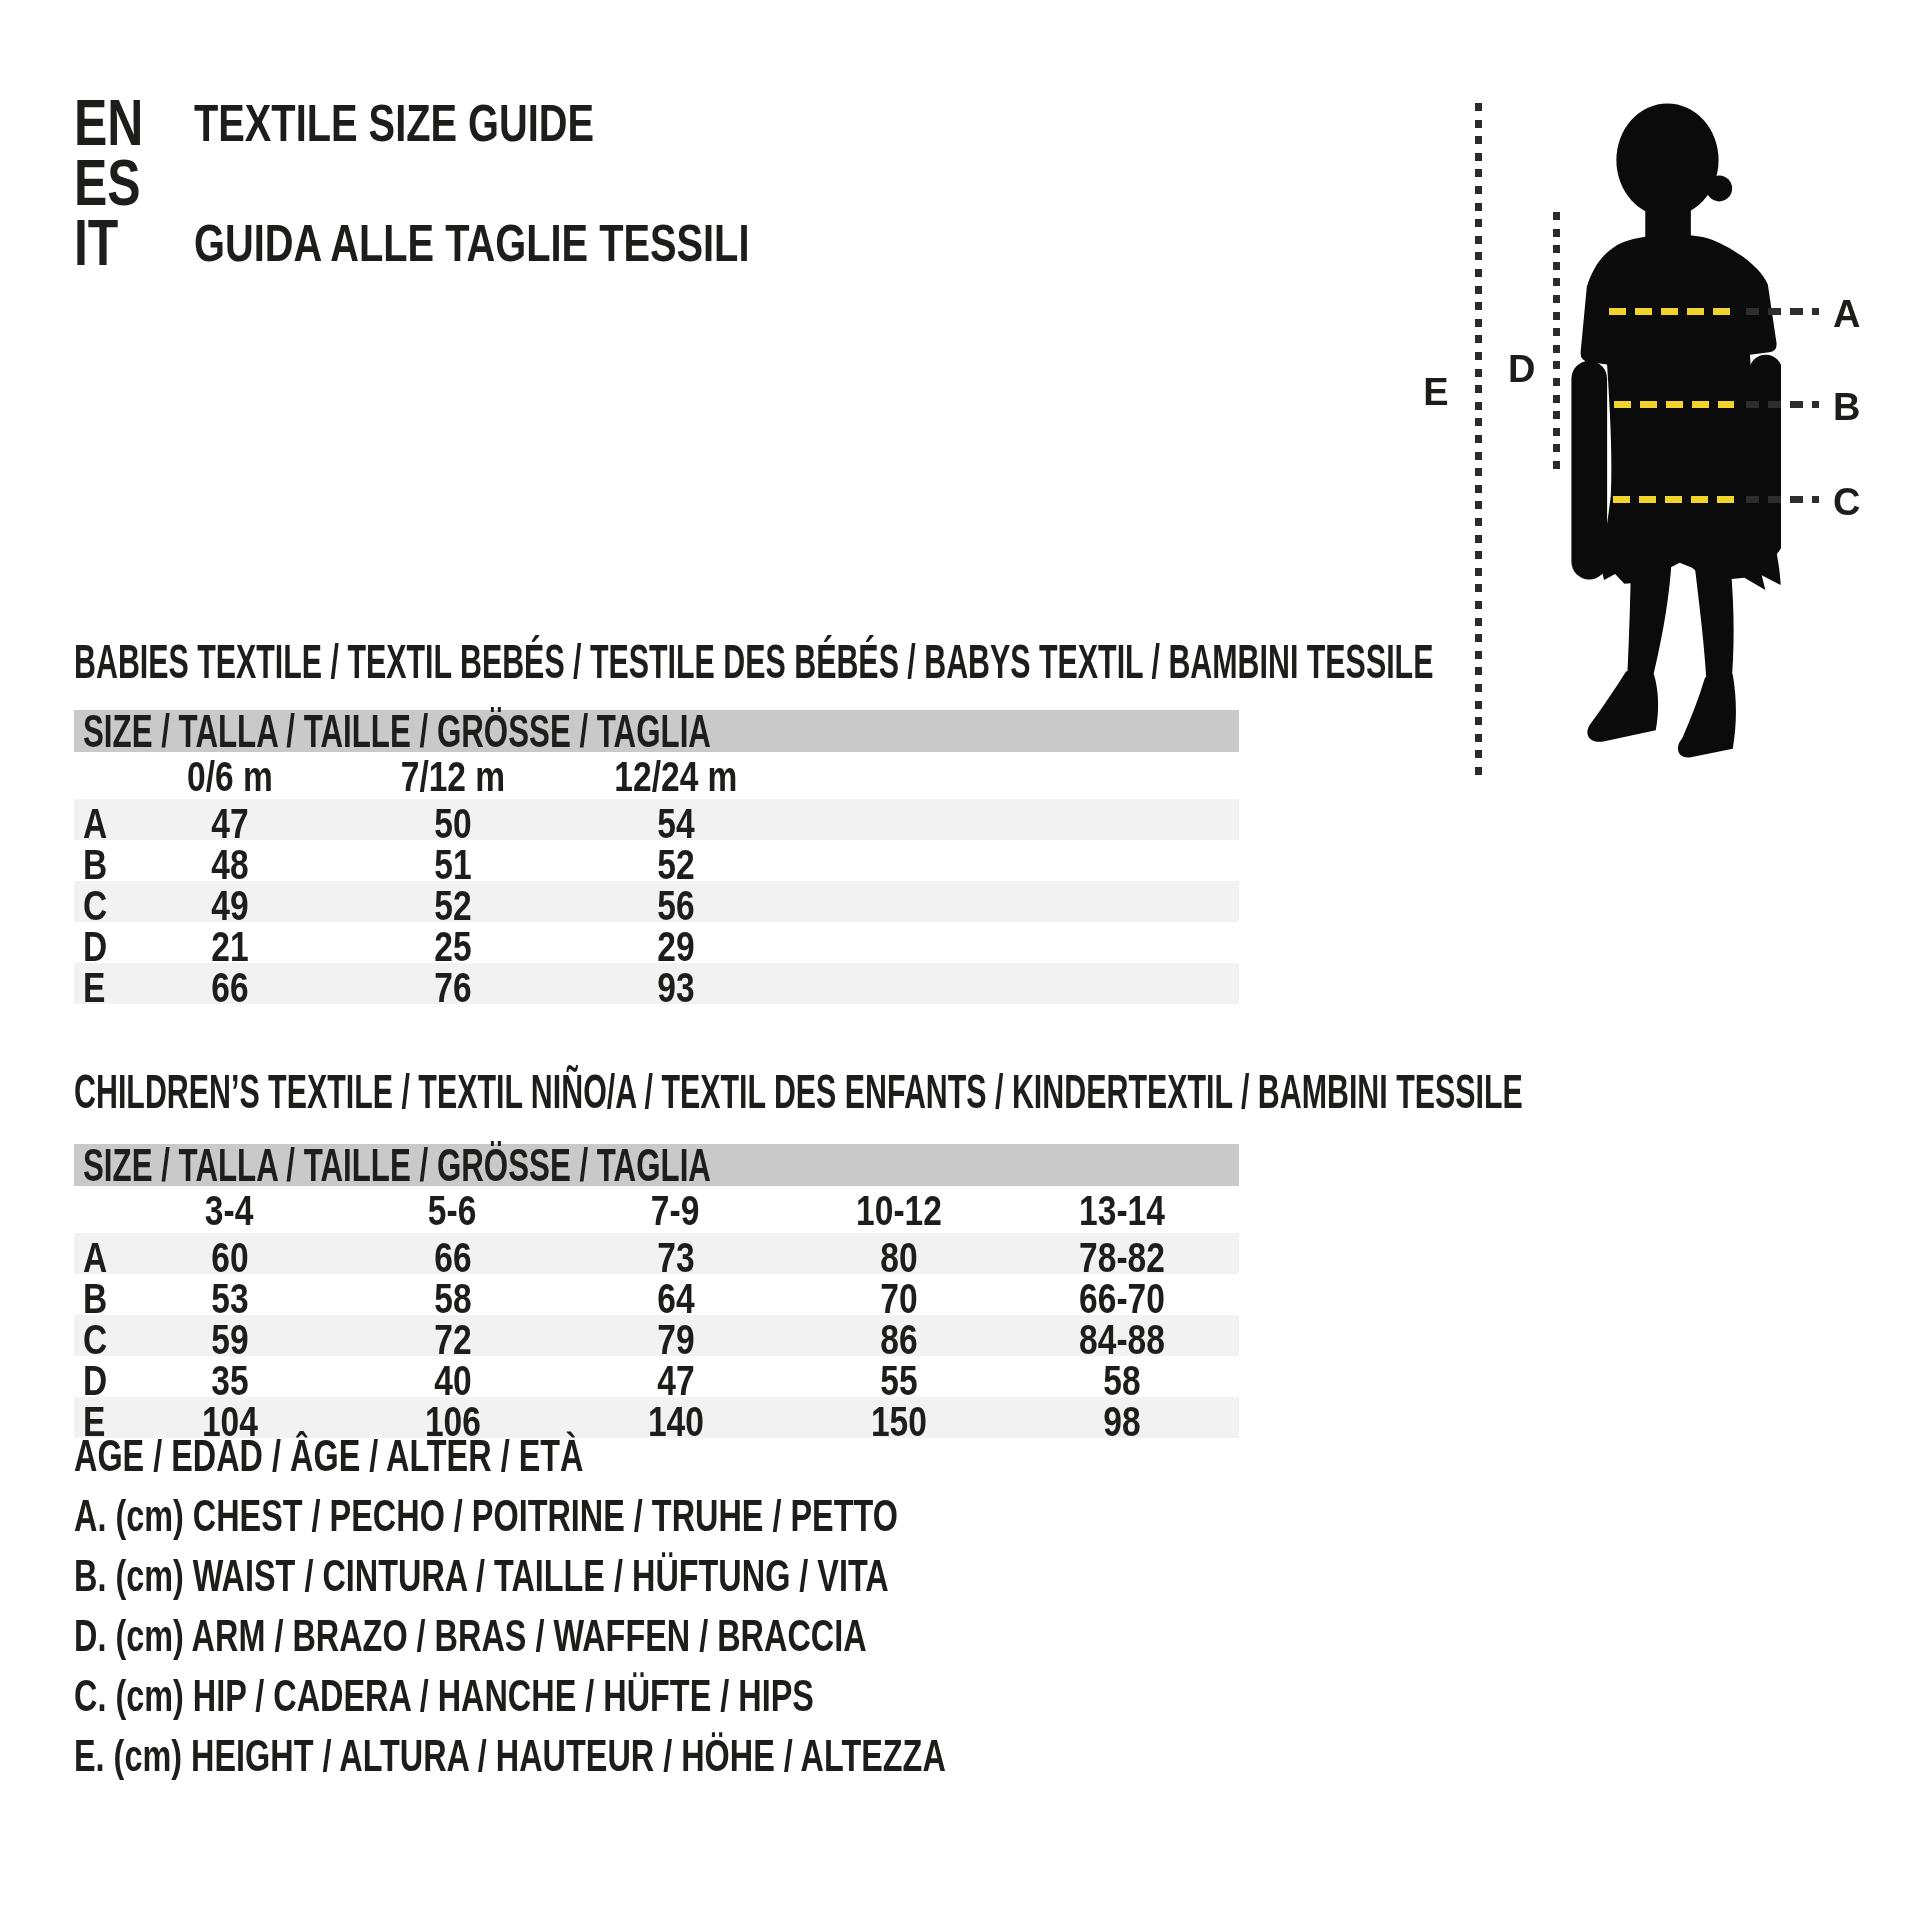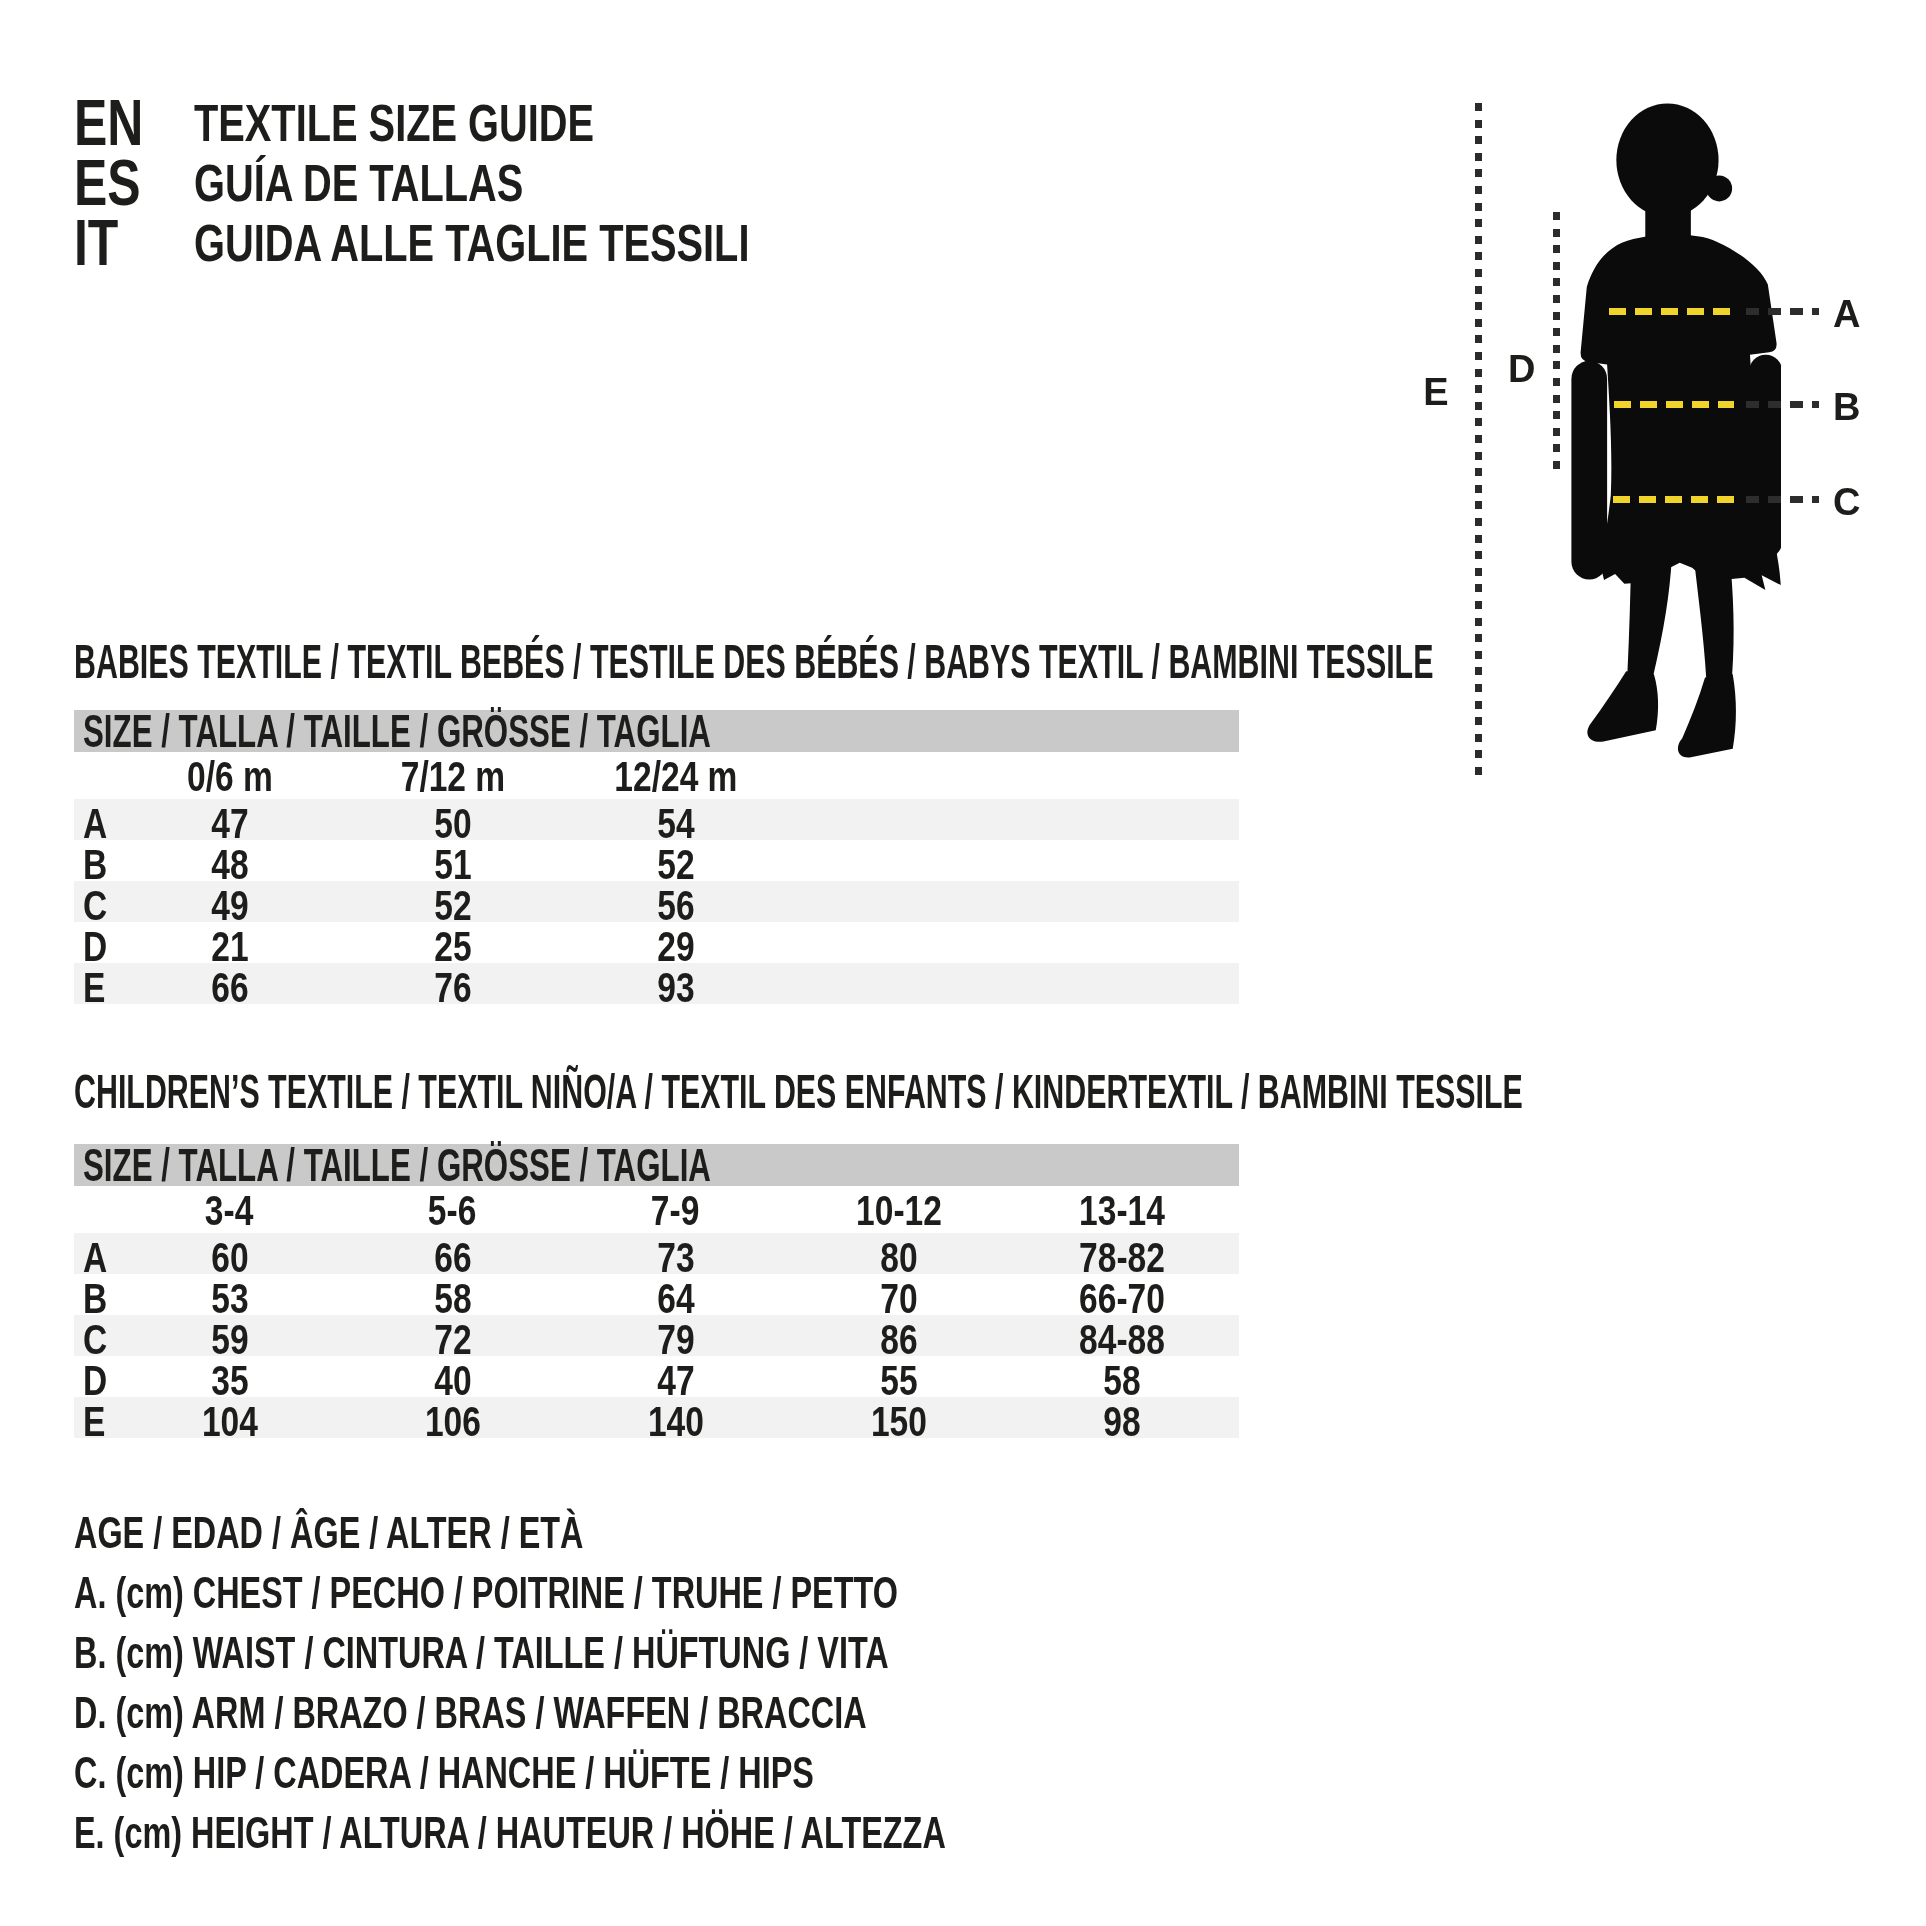--- a/index.html
+++ b/index.html
@@ -35,36 +35,35 @@
     padding-left:8.6px;box-sizing:border-box;font-size:46px;font-weight:700;}
   .grid-b{display:grid;grid-template-columns:44px 223px 223px 223px 1fr;}
   .grid-c{display:grid;grid-template-columns:44px 223px 223px 223px 223px 223px 1fr;}
   .cols-row{height:47px;align-items:center;}
   .data-row{height:41px;align-items:center;}
   .data-row.striped{background:#f2f2f2;}
   .cell{display:flex;justify-content:center;align-items:center;font-size:43px;font-weight:700;}
   .rowlab{display:flex;justify-content:flex-start;align-items:center;
     padding-left:8.6px;box-sizing:border-box;font-size:43px;font-weight:700;}
   
-  .legend{position:absolute;left:74px;top:1503px;}
+  .legend{position:absolute;left:74px;top:1426px;}
   .legend-line{height:60px;display:flex;align-items:center;font-size:45px;font-weight:700;}
 </style>
 </head>
 <body>
 
 <div class="board">
 
   <div class="lang-block">
     <div class="lang-row">
       <span class="lang-code"><span class="cx ol" style="--sx:.78">EN</span></span>
       <span class="lang-title"><span class="cx ol" style="--sx:.78">TEXTILE SIZE GUIDE</span></span>
     </div>
     <div class="lang-row">
       <span class="lang-code"><span class="cx ol" style="--sx:.78">ES</span></span>
-      <span class="lang-title"><span class="cx ol" style="--sx:.78">GUÍA DE TALLAS</span></span>
     </div>
     <div class="lang-row">
       <span class="lang-code"><span class="cx ol" style="--sx:.78">IT</span></span>
       <span class="lang-title"><span class="cx ol" style="--sx:.78">GUIDA ALLE TAGLIE TESSILI</span></span>
     </div>
   </div>
 
   <div class="fig">
     <div class="vdots e"></div>
     <div class="vdots d"></div>

